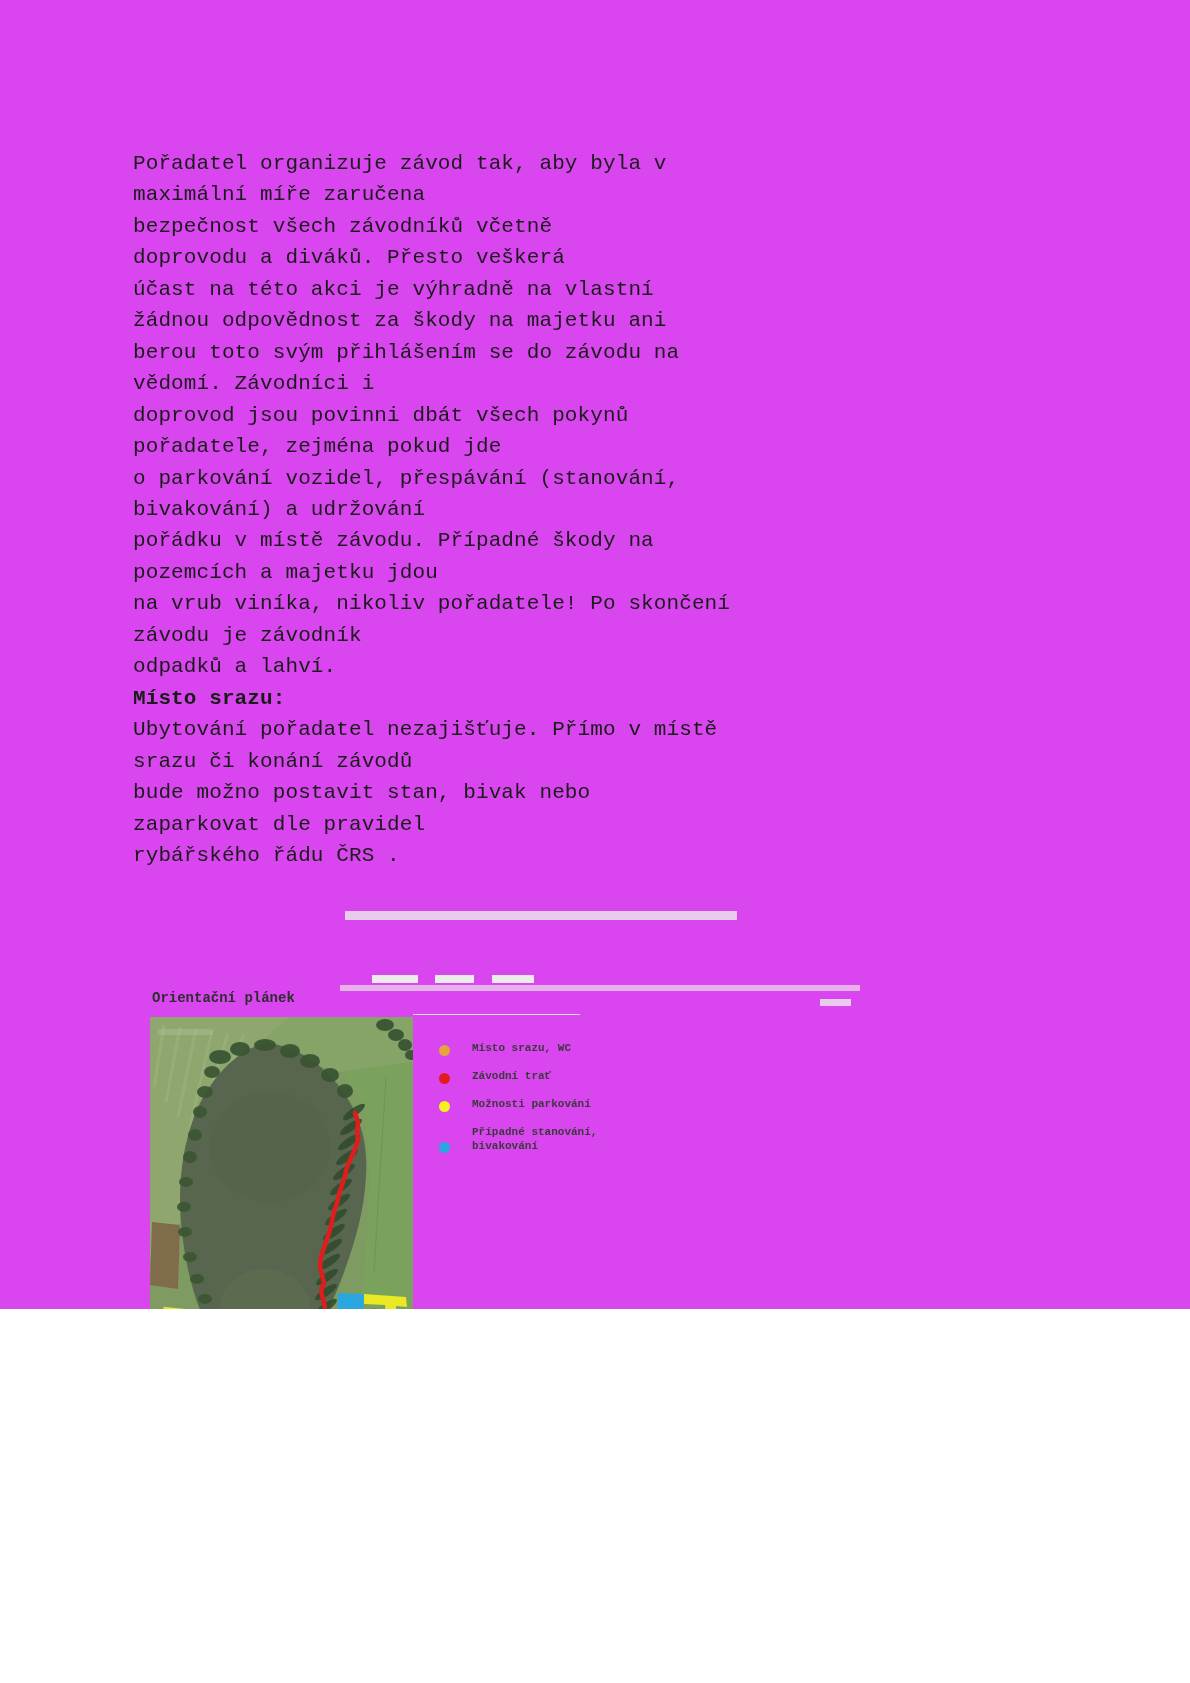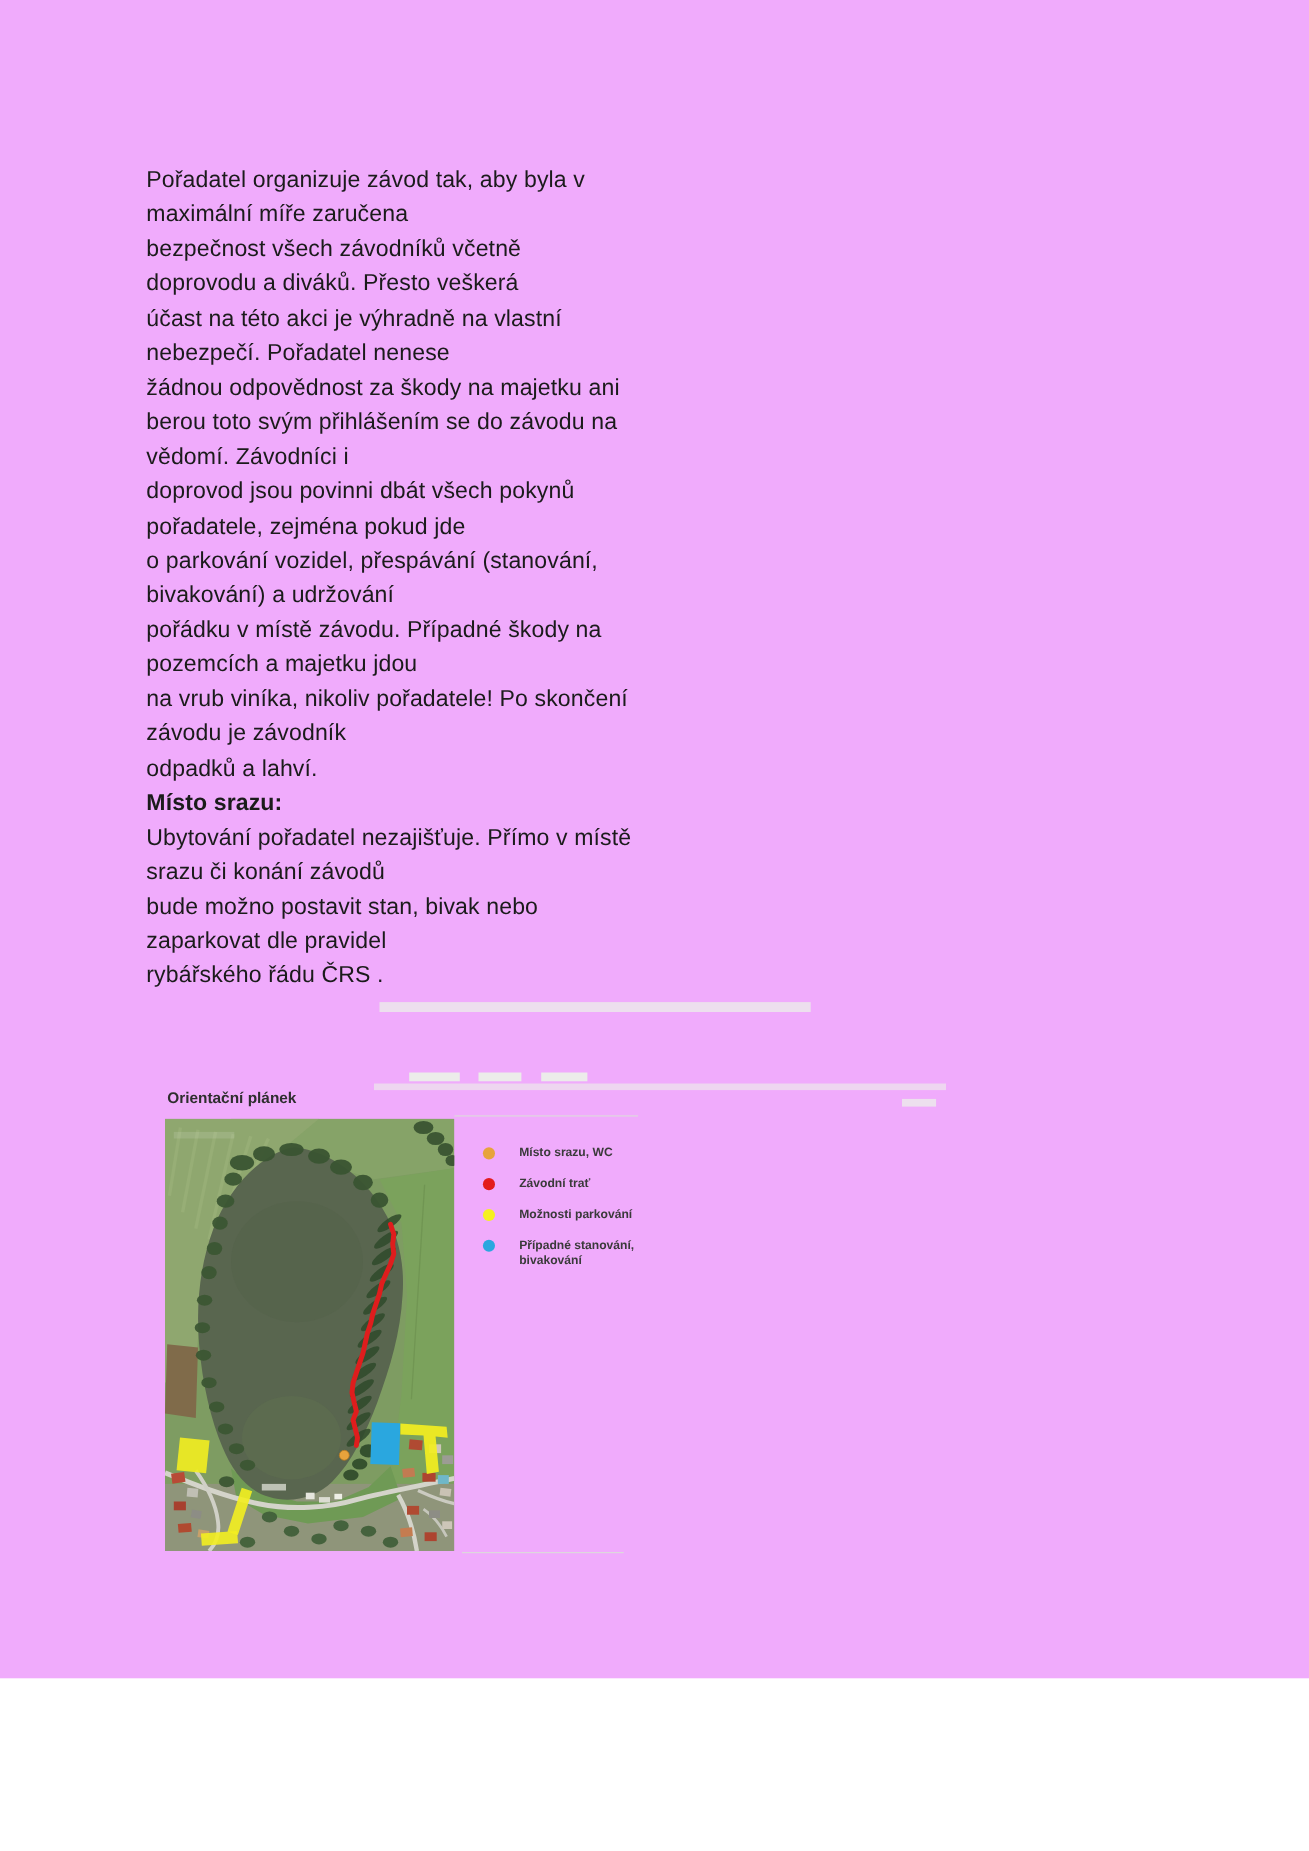--- a/index.html
+++ b/index.html
@@ -1,42 +1,41 @@
 <!DOCTYPE html>
 <html><head>
 <meta charset="utf-8">
 <style>
   html,body{margin:0;padding:0;background:#ffffff;}
-  .page{position:relative;width:1190px;height:1526px;background:#f0abfc;overflow:hidden;
-        font-family:Liberation Sans, sans-serif;}
+  .page{position:relative;width:1190px;height:1309px;background:#d946ef;overflow:hidden;
+        font-family:Liberation Mono, monospace;}
   .textblock{position:absolute;left:133px;top:148px;font-size:21px;line-height:31.45px;
              color:#1b1b1b;letter-spacing:0.1px;}
   .line{white-space:pre;}
   .line.bold{font-weight:700;}
   .map-title{position:absolute;left:152px;top:990px;font-size:14px;font-weight:700;color:#2e2e2e;}
   .map-svg{position:absolute;left:150px;top:1017px;display:block;}
   .legend{position:absolute;left:439px;top:1042px;}
-  .legend-row{display:flex;align-items:flex-start;margin-bottom:14.5px;}
+  .legend-row{display:flex;align-items:flex-end;margin-bottom:14.5px;}
   .legend-dot{width:11px;height:11px;border-radius:50%;margin-right:22px;flex:none;margin-top:1px;}
   .legend-label{font-size:11px;font-weight:700;color:#3a3a3a;line-height:13.5px;}
   .hline{position:absolute;height:1px;background:#dcdcda;}
   .ghost{position:absolute;background:#ececea;}
 </style>
 </head>
 <body>
 
 <div class="page">
 
   <div class="textblock">
     <div class="line">Pořadatel organizuje závod tak, aby byla v</div>
     <div class="line">maximální míře zaručena</div>
     <div class="line">bezpečnost všech závodníků včetně</div>
     <div class="line">doprovodu a diváků. Přesto veškerá</div>
     <div class="line">účast na této akci je výhradně na vlastní</div>
-    <div class="line">nebezpečí. Pořadatel nenese</div>
     <div class="line">žádnou odpovědnost za škody na majetku ani</div>
     <div class="line">berou toto svým přihlášením se do závodu na</div>
     <div class="line">vědomí. Závodníci i</div>
     <div class="line">doprovod jsou povinni dbát všech pokynů</div>
     <div class="line">pořadatele, zejména pokud jde</div>
     <div class="line">o parkování vozidel, přespávání (stanování,</div>
     <div class="line">bivakování) a udržování</div>
     <div class="line">pořádku v místě závodu. Případné škody na</div>
     <div class="line">pozemcích a majetku jdou</div>
     <div class="line">na vrub viníka, nikoliv pořadatele! Po skončení</div>

